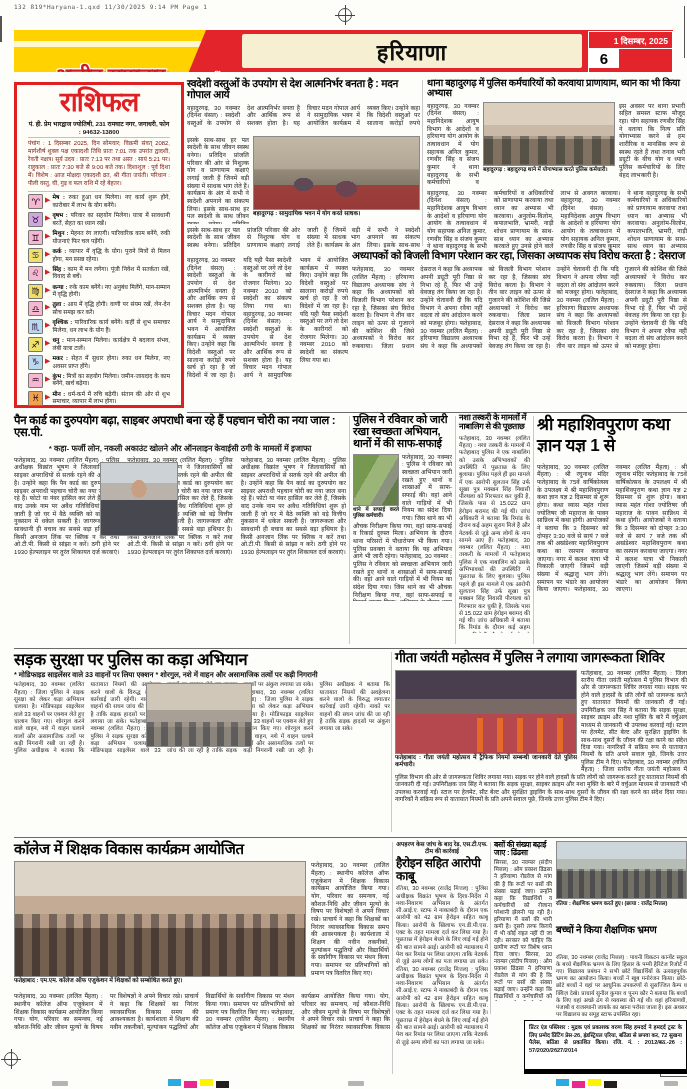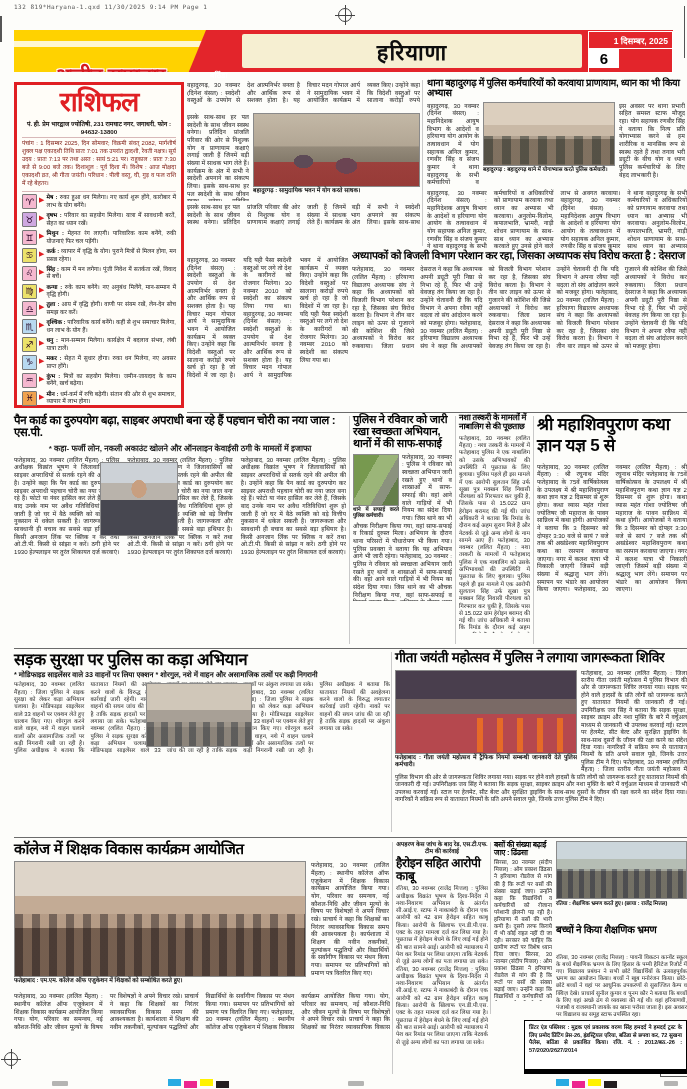--- a/index.html
+++ b/index.html
@@ -19,21 +19,21 @@
                clip-path:polygon(0 0,100% 0,91% 100%,0 100%);display:flex;align-items:center;justify-content:center;}
   .paper-name{font-size:21px;font-weight:800;color:#d6181f;letter-spacing:-.5px;
               text-shadow:1px 1px 0 #fff,-1px -1px 0 #fff,1px -1px 0 #fff,-1px 1px 0 #fff,2px 2px 1px #7a0d10;margin-top:48px;}
   .edition{color:#fff;font-size:8px;font-weight:700;margin-top:21px;}
   .section-box{background:#f6efd2;display:flex;align-items:center;justify-content:center;border-radius:2px;}
   .section-title{font-size:22px;font-weight:800;color:#0d0d0d;letter-spacing:1px;}
   .datebox{border:1px solid #fff;background:#e3252b;display:flex;flex-direction:column;}
   .date-text{color:#fff;font-size:8.5px;font-weight:700;padding:3px 4px 2px 0;border-bottom:1px solid #fff;width:100%;text-align:right;box-sizing:border-box;}
   .pageno{background:#fff;color:#000;font-size:15px;font-weight:800;width:30px;text-align:center;padding:1px 0;}
   
-  .horo{border:3px solid #e01f23;padding:4px 5px;box-sizing:border-box;background:#fffdf8;}
+  .horo{border:3px solid #e01f23;padding:4px 11px;box-sizing:border-box;background:#fffdf8;}
   .horo-title{color:#e01f23;font-size:27px;font-weight:800;text-align:center;letter-spacing:-1px;line-height:1;}
   .astro{font-size:6.2px;font-weight:700;text-align:center;color:#15100e;margin:3px 0 2px;border-bottom:1px solid #d8b8b8;padding-bottom:2px;}
   .panchang{font-size:5.9px;line-height:1.35;text-align:justify;color:#7c180f;border-bottom:1px solid #d8b8b8;padding-bottom:3px;margin-bottom:2px;}
   .sign-row{display:flex;align-items:flex-start;margin-top:2.5px;}
   .sign-icon{width:13px;height:13px;flex:0 0 13px;border:1px solid #777;display:flex;align-items:center;justify-content:center;
              font-size:9px;color:#202;border-radius:1px;}
   .sign-arrow{color:#e01f23;font-size:7px;margin:2px 2px 0 2px;}
   .sign-body{font-size:5.9px;line-height:1.3;text-align:justify;color:#222;}
   .sign-name{font-weight:800;color:#000;}
   
@@ -182,20 +182,21 @@
 
     <div class="sign-row">
       <span class="sign-icon" style="background: rgb(240, 162, 78);">♓</span>
       <span class="sign-arrow">▶</span>
       <span class="sign-body"><b class="sign-name">मीन :</b> <span>धर्म-कर्म में रुचि बढ़ेगी। संतान की ओर से शुभ समाचार, व्यापार में लाभ होगा।</span></span>
     </div>
   </div>
   </div>
 
   <div class="abs" style="left:187px;top:78px;width:233px;height:172px;">
+    <div class="hl" style="font-size:10.5px;">स्वदेशी वस्तुओं के उपयोग से देश आत्मनिर्भर बनता है : मदन गोपाल आर्य</div>
     <div class="body-txt cols4" style="height:30px;margin-top:3px;">बहादुरगढ़, 30 नवम्बर (दिनेश बंसल) : स्वदेशी वस्तुओं के उपयोग से देश आत्मनिर्भर बनता है और आर्थिक रूप से सशक्त होता है। यह विचार मदन गोपाल आर्य ने सामुदायिक भवन में आयोजित कार्यक्रम में व्यक्त किए। उन्होंने कहा कि विदेशी वस्तुओं पर सालाना करोड़ों रुपये खर्च हो रहा है जो विदेशों में जा रहा है। यदि यही पैसा स्वदेशी वस्तुओं पर लगे तो देश के कारीगरों को रोजगार मिलेगा। 30 नवम्बर 2010 को स्वदेशी का संकल्प लिया गया था।</div>
     <div style="display:flex;margin-top:2px;">
       <div class="body-txt" style="width:62px;height:88px;margin-right:4px;">इसके साथ-साथ हर पल स्वदेशी के साथ जीवन स्वस्थ बनेगा। प्रतिदिन प्रांजलि परिवार की ओर से निशुल्क योग व प्राणायाम कक्षाएं लगाई जाती हैं जिनमें बड़ी संख्या में साधक भाग लेते हैं। कार्यक्रम के अंत में सभी ने स्वदेशी अपनाने का संकल्प लिया। इसके साथ-साथ हर पल स्वदेशी के साथ जीवन स्वस्थ बनेगा। प्रतिदिन प्रांजलि परिवार की ओर से निशुल्क योग व प्राणायाम कक्षाएं लगाई जाती हैं जिनमें बड़ी संख्या में साधक भाग लेते हैं। कार्यक्रम के अंत में सभी ने स्वदेशी अपनाने का संकल्प लिया।</div>
       <div class="figure" style="width:167px;">
         <div class="ph ph-yoga" style="width:167px;height:74px;"></div>
         <div class="caption">बहादुरगढ़ : सामुदायिक भवन में योग करते साधक।</div>
       </div>
     </div>
     <div class="body-txt cols4" style="height:28px;margin-top:2px;">इसके साथ-साथ हर पल स्वदेशी के साथ जीवन स्वस्थ बनेगा। प्रतिदिन प्रांजलि परिवार की ओर से निशुल्क योग व प्राणायाम कक्षाएं लगाई जाती हैं जिनमें बड़ी संख्या में साधक भाग लेते हैं। कार्यक्रम के अंत में सभी ने स्वदेशी अपनाने का संकल्प लिया। इसके साथ-साथ हर पल स्वदेशी के साथ जीवन स्वस्थ बनेगा। प्रतिदिन प्रांजलि परिवार की ओर से निशुल्क योग व प्राणायाम कक्षाएं लगाई जाती हैं जिनमें बड़ी संख्या में साधक भाग लेते हैं। कार्यक्रम के अंत में सभी ने स्वदेशी अपनाने का संकल्प लिया।</div>
   </div>
@@ -244,21 +245,21 @@
   </div>
 
   <div class="abs vrule" style="left:455px;top:416px;height:228px;"></div>
   <div class="abs" style="left:459px;top:414px;width:71px;height:234px;">
     <div class="hl hl-c" style="font-size:8.2px;">नशा तस्करी के मामलों में नाबालिग से की पूछताछ</div>
     <div class="body-txt" style="height:198px;margin-top:3px;font-size:5.8px;">फतेहाबाद, 30 नवम्बर (ललित मैंहता) : नशा तस्करी के मामलों में फतेहाबाद पुलिस ने एक नाबालिग को उसके अभिभावकों की उपस्थिति में पूछताछ के लिए बुलाया। पुलिस पहले ही इस मामले में एक आरोपी सुलतान सिंह उर्फ सूखा पुत्र मक्खन सिंह निवासी पीरथला को गिरफ्तार कर चुकी है, जिसके पास से 15.022 ग्राम हेरोइन बरामद की गई थी। जांच अधिकारी ने बताया कि रिमांड के दौरान कई अहम सुराग मिले हैं और नेटवर्क से जुड़े अन्य लोगों के नाम सामने आए हैं। फतेहाबाद, 30 नवम्बर (ललित मैंहता) : नशा तस्करी के मामलों में फतेहाबाद पुलिस ने एक नाबालिग को उसके अभिभावकों की उपस्थिति में पूछताछ के लिए बुलाया। पुलिस पहले ही इस मामले में एक आरोपी सुलतान सिंह उर्फ सूखा पुत्र मक्खन सिंह निवासी पीरथला को गिरफ्तार कर चुकी है, जिसके पास से 15.022 ग्राम हेरोइन बरामद की गई थी। जांच अधिकारी ने बताया कि रिमांड के दौरान कई अहम सुराग मिले हैं और नेटवर्क से जुड़े अन्य लोगों के नाम सामने आए हैं।</div>
   </div>
 
   <div class="abs vrule" style="left:533px;top:416px;height:228px;"></div>
   <div class="abs" style="left:537px;top:414px;width:150px;height:234px;">
-    <div class="hl hl-c" style="font-size:17px;line-height:1.25;">श्री महाशिवपुराण कथा ज्ञान यज्ञ 5 से</div>
+    <div class="hl hl-c" style="font-size:17px;line-height:1.25;">श्री महाशिवपुराण कथा ज्ञान यज्ञ 1 से</div>
     <div class="body-txt cols2" style="height:142px;margin-top:6px;">फतेहाबाद, 30 नवम्बर (ललित मैंहता) : श्री रघुनाथ मंदिर फतेहाबाद के 75वें वार्षिकोत्सव के उपलक्ष्य में श्री महाशिवपुराण कथा ज्ञान यज्ञ 2 दिसम्बर से शुरू होगा। कथा व्यास महंत गोशा ज्योतिषर जी महाराज के पावन सान्निध्य में कथा होगी। आयोजकों ने बताया कि 3 दिसम्बर को दोपहर 3:30 बजे से सायं 7 बजे तक श्री अखंडेश्वर महाशिवपुराण कथा का रसपान करवाया जाएगा। नगर में कलश यात्रा भी निकाली जाएगी जिसमें बड़ी संख्या में श्रद्धालु भाग लेंगे। समापन पर भंडारे का आयोजन किया जाएगा। फतेहाबाद, 30 नवम्बर (ललित मैंहता) : श्री रघुनाथ मंदिर फतेहाबाद के 75वें वार्षिकोत्सव के उपलक्ष्य में श्री महाशिवपुराण कथा ज्ञान यज्ञ 2 दिसम्बर से शुरू होगा। कथा व्यास महंत गोशा ज्योतिषर जी महाराज के पावन सान्निध्य में कथा होगी। आयोजकों ने बताया कि 3 दिसम्बर को दोपहर 3:30 बजे से सायं 7 बजे तक श्री अखंडेश्वर महाशिवपुराण कथा का रसपान करवाया जाएगा। नगर में कलश यात्रा भी निकाली जाएगी जिसमें बड़ी संख्या में श्रद्धालु भाग लेंगे। समापन पर भंडारे का आयोजन किया जाएगा।</div>
   </div>
 
   <div class="abs hrule" style="left:14px;top:648px;width:673px;"></div>
 
   <div class="abs" style="left:14px;top:651px;width:376px;height:183px;">
     <div class="hl" style="font-size:16.5px;">सड़क सुरक्षा पर पुलिस का कड़ा अभियान</div>
     <div class="kicker" style="font-size:7.2px;margin:2px 0;">* मोडिफाइड साइलेंसर वाले 33 वाहनों पर लिया एक्शन * शोरगुल, नशे में वाहन और असामाजिक तत्वों पर कड़ी निगरानी</div>
     <div style="position:relative;height:142px;">
       <div class="body-txt cols5" style="height:142px;font-size:5.8px;">फतेहाबाद, 30 नवम्बर (ललित मैंहता) : जिला पुलिस ने सड़क सुरक्षा को लेकर कड़ा अभियान चलाया है। मोडिफाइड साइलेंसर वाले 33 वाहनों पर एक्शन लेते हुए चालान किए गए। शोरगुल करने वाले वाहन, नशे में वाहन चलाने वालों और असामाजिक तत्वों पर कड़ी निगरानी रखी जा रही है। पुलिस अधीक्षक ने बताया कि यातायात नियमों की अवहेलना करने वालों के विरुद्ध लगातार कार्रवाई जारी रहेगी। नाकों पर वाहनों की सघन जांच की जा रही है ताकि सड़क हादसों पर अंकुश लगाया जा सके। फतेहाबाद, 30 नवम्बर (ललित मैंहता) : जिला पुलिस ने सड़क सुरक्षा को लेकर कड़ा अभियान चलाया है। मोडिफाइड साइलेंसर वाले 33 वाहनों पर एक्शन लेते हुए चालान किए गए। शोरगुल करने वाले वाहन, नशे में वाहन चलाने वालों और असामाजिक तत्वों पर कड़ी निगरानी रखी जा रही है। पुलिस अधीक्षक ने बताया कि यातायात नियमों की अवहेलना करने वालों के विरुद्ध लगातार कार्रवाई जारी रहेगी। नाकों पर वाहनों की सघन जांच की जा रही है ताकि सड़क हादसों पर अंकुश लगाया जा सके। फतेहाबाद, 30 नवम्बर (ललित मैंहता) : जिला पुलिस ने सड़क सुरक्षा को लेकर कड़ा अभियान चलाया है। मोडिफाइड साइलेंसर वाले 33 वाहनों पर एक्शन लेते हुए चालान किए गए। शोरगुल करने वाले वाहन, नशे में वाहन चलाने वालों और असामाजिक तत्वों पर कड़ी निगरानी रखी जा रही है। पुलिस अधीक्षक ने बताया कि यातायात नियमों की अवहेलना करने वालों के विरुद्ध लगातार कार्रवाई जारी रहेगी। नाकों पर वाहनों की सघन जांच की जा रही है ताकि सड़क हादसों पर अंकुश लगाया जा सके।</div>

